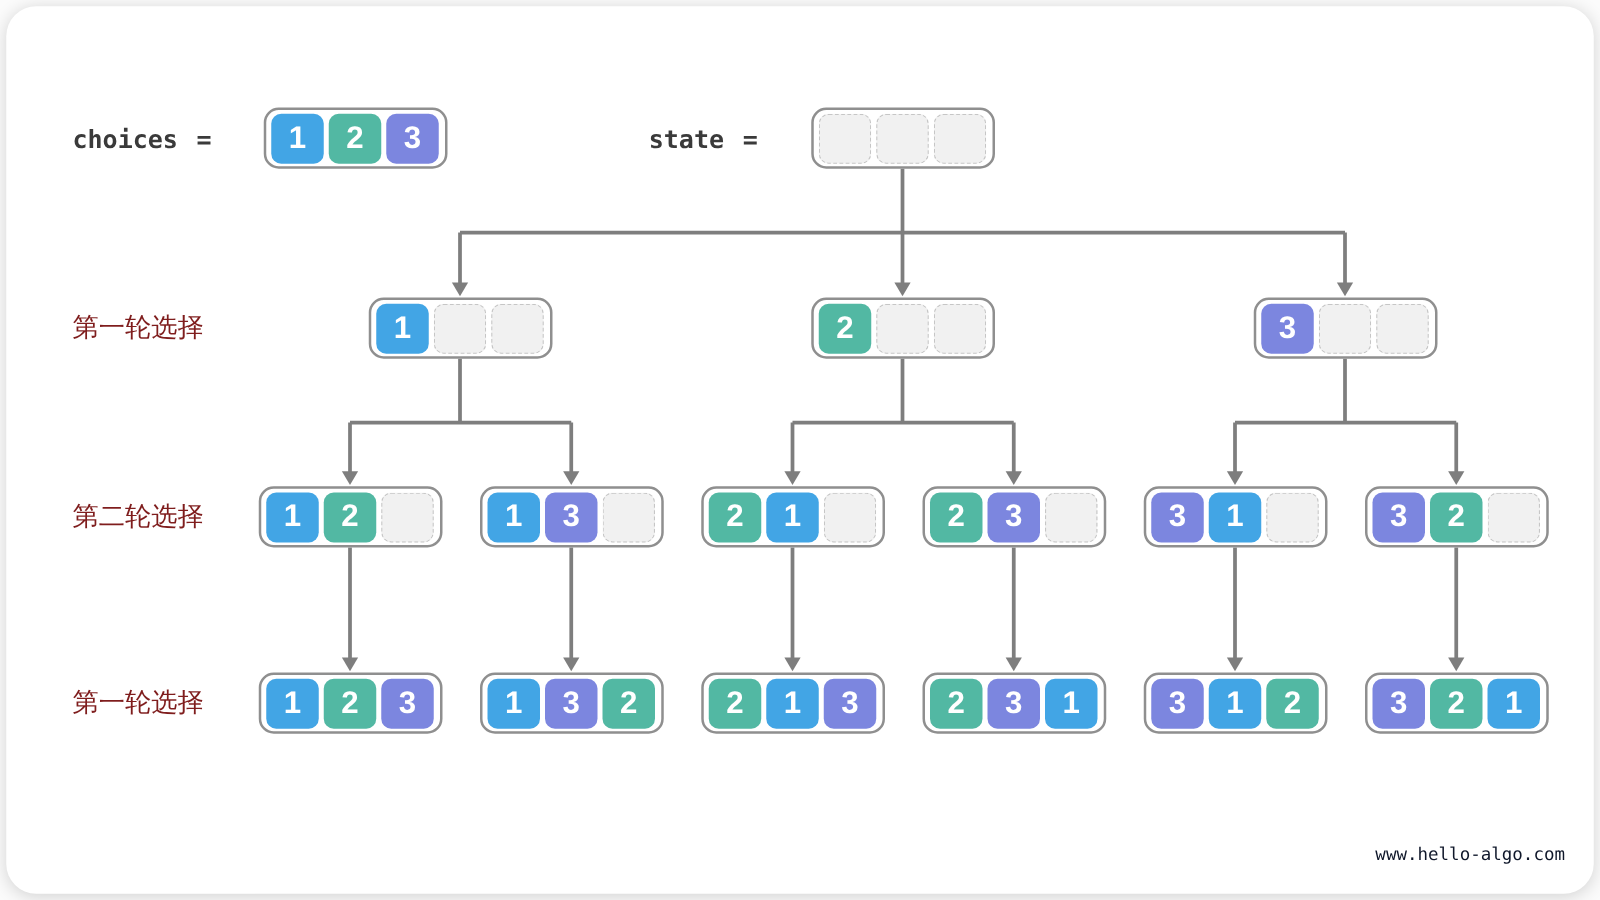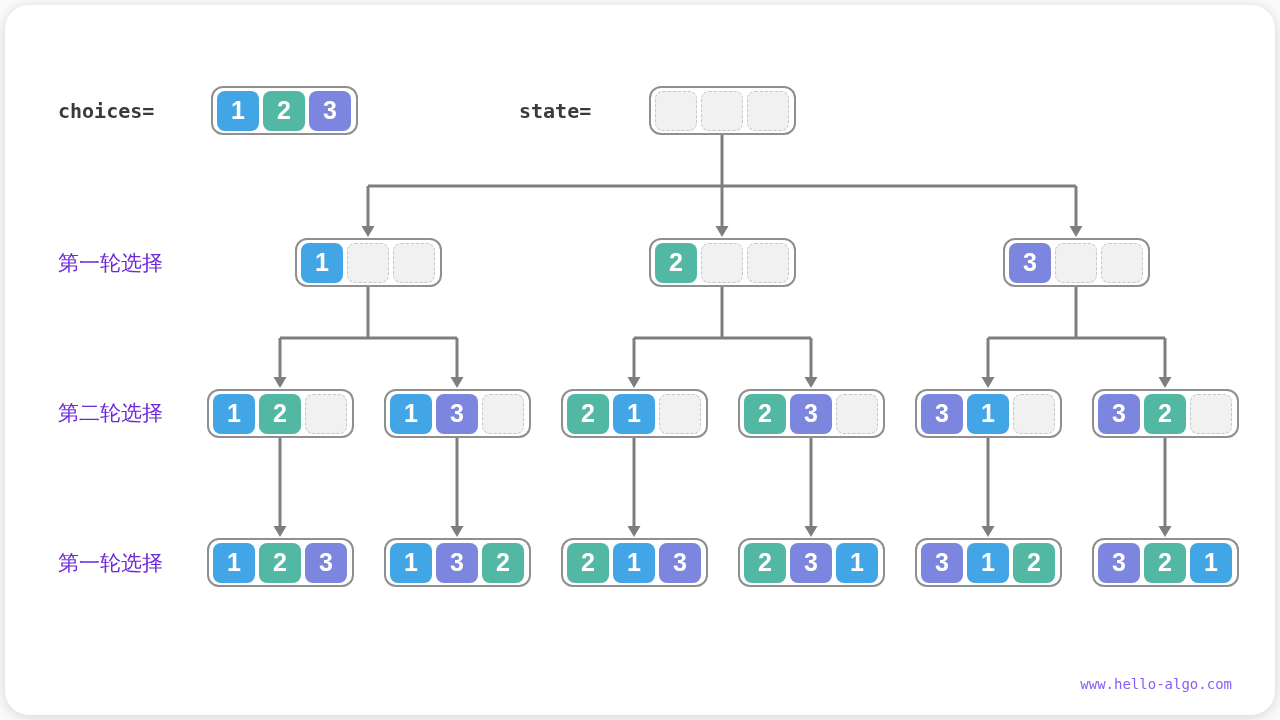--- a/index.html
+++ b/index.html
@@ -24,31 +24,32 @@
   #connectors {
     position: absolute;
     left: 0; top: 0;
     width: 1280px;
     height: 720px;
     pointer-events: none;
   }
   .code-label {
     position: absolute;
     display: flex;
+    gap: 15px;
     font-family: "DejaVu Sans Mono", monospace;
     font-weight: 700;
     font-size: 20px;
     color: #3a3a3a;
     line-height: 28px;
   }
   .round-label {
     position: absolute;
     left: 58px;
     font-size: 21px;
-    color: #6d28d9;
+    color: #7f1d1d;
     line-height: 28px;
     white-space: nowrap;
   }
   .node {
     position: absolute;
     width: 147px;
     height: 49px;
     box-sizing: border-box;
     background: #ffffff;
     border: 2.5px solid #8f8f8f;
@@ -69,25 +70,25 @@
     font-size: 25px;
     font-weight: 700;
     color: #ffffff;
   }
   .cell.empty {
     background: #f1f1f1;
     border: 1.6px dashed #c6c6c6;
   }
   .watermark {
     position: absolute;
-    right: 48px;
+    right: 28px;
     bottom: 28px;
     font-family: "DejaVu Sans Mono", monospace;
     font-size: 14px;
-    color: #8b5cf6;
+    color: #0f172a;
     margin-top: 24px;
   }
 </style>
 </head>
 <body>
 
 <div id="stage">
   <div class="card"></div>
 
   <svg id="connectors" viewBox="0 0 1280 720">

